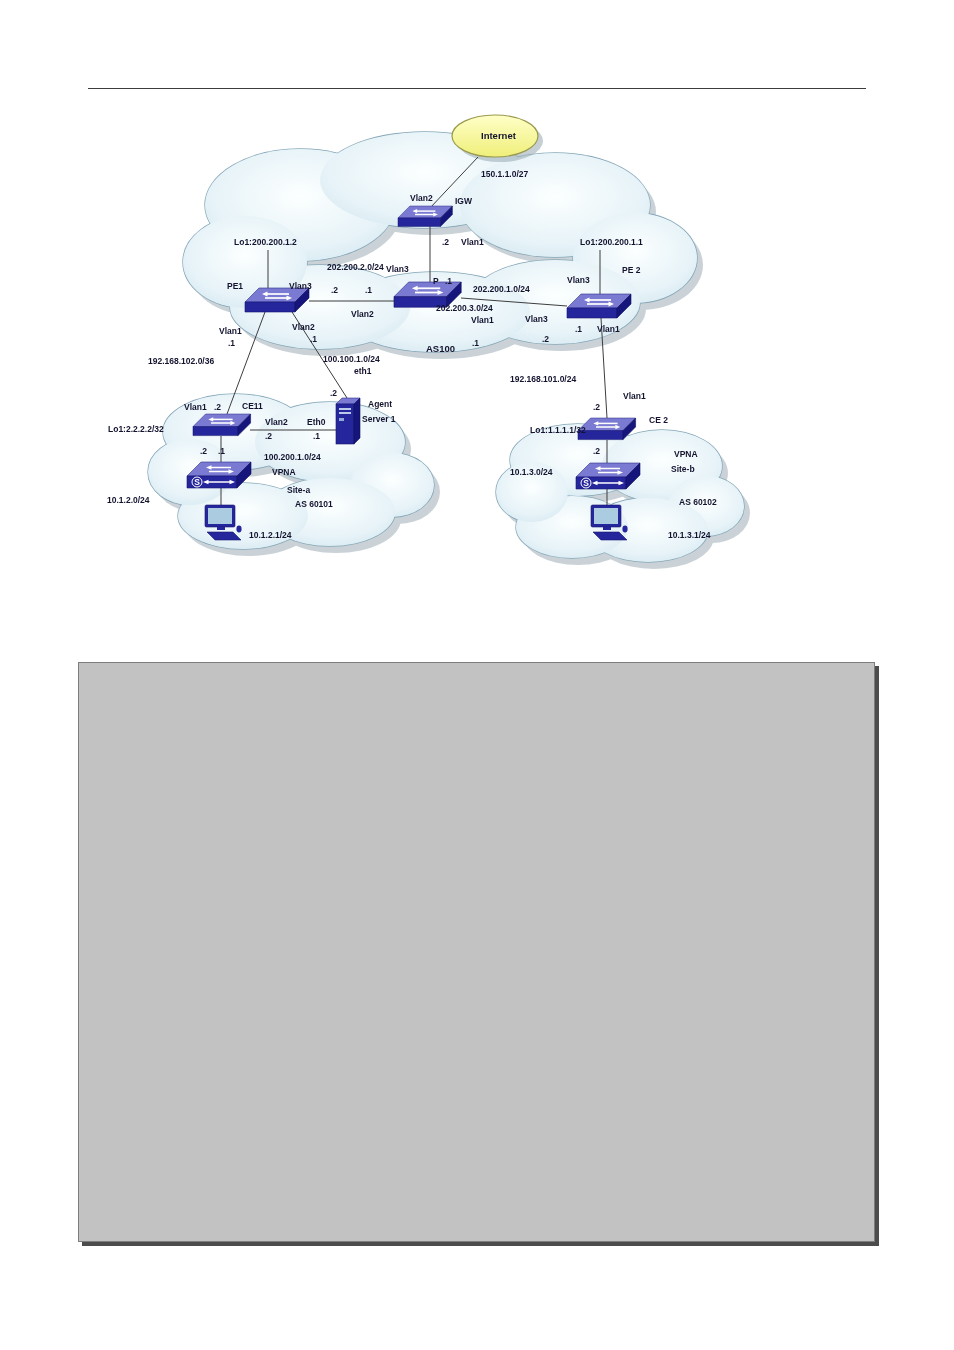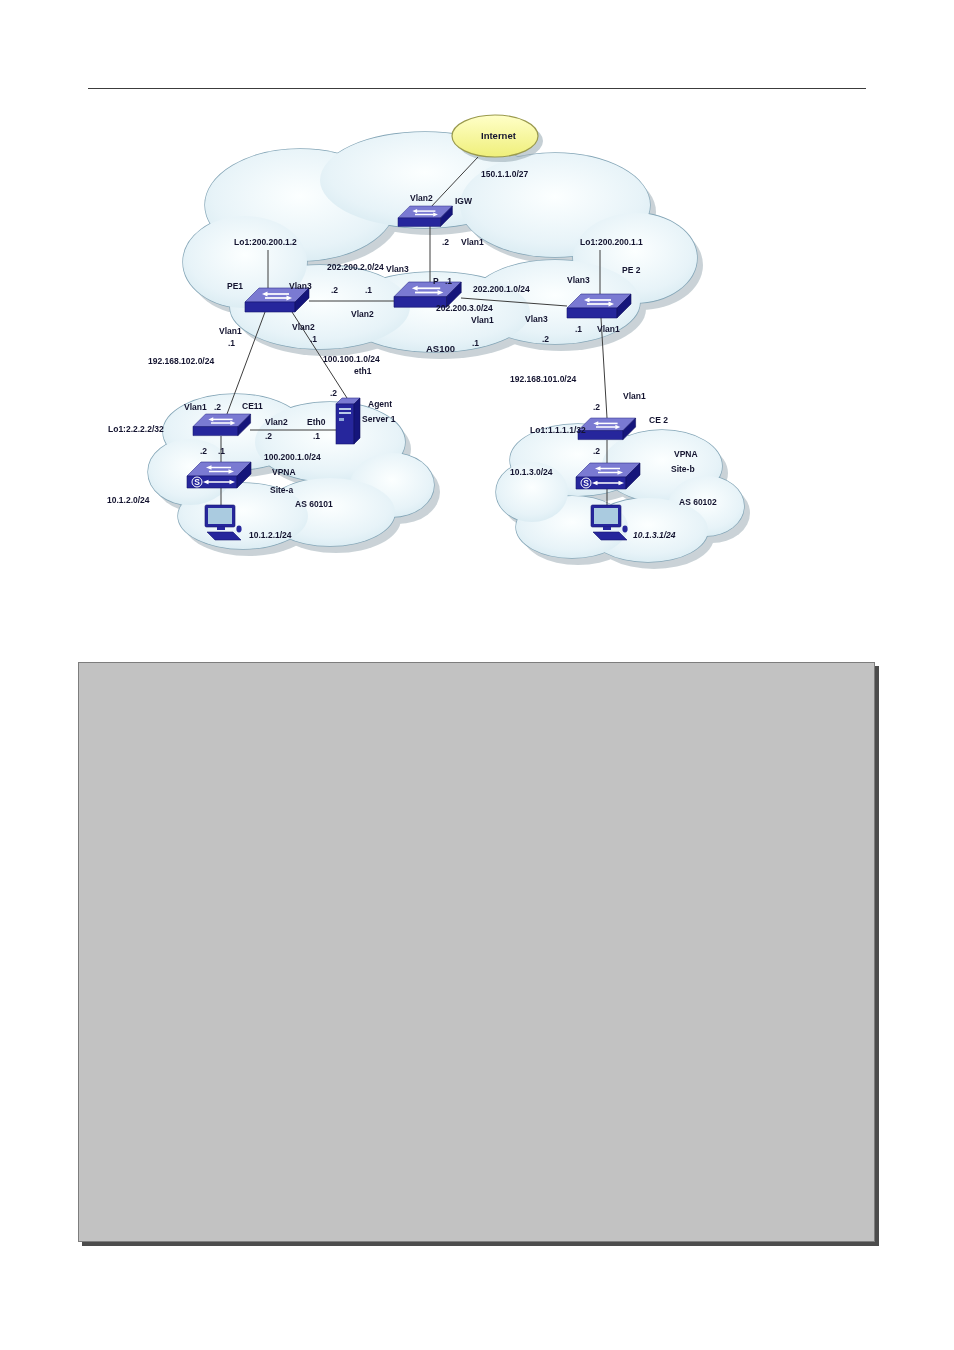--- a/index.html
+++ b/index.html
@@ -235,49 +235,49 @@
   <div class="lbl" style="left:525px;top:315px;">Vlan3</div>
   <div class="lbl" style="left:575px;top:325px;">.1</div>
   <div class="lbl" style="left:597px;top:325px;">Vlan1</div>
   <div class="lbl" style="left:219px;top:327px;">Vlan1</div>
   <div class="lbl" style="left:228px;top:339px;">.1</div>
   <div class="lbl" style="left:292px;top:323px;">Vlan2</div>
   <div class="lbl" style="left:310px;top:335px;">.1</div>
   <div class="lbl big" style="left:420px;top:344px;">AS100</div>
   <div class="lbl" style="left:472px;top:339px;">.1</div>
   <div class="lbl" style="left:542px;top:335px;">.2</div>
-  <div class="lbl" style="left:148px;top:357px;">192.168.102.0/24</div>
+  <div class="lbl" style="left:148px;top:357px;">192.168.102.0/36</div>
   <div class="lbl" style="left:323px;top:355px;">100.100.1.0/24</div>
   <div class="lbl" style="left:354px;top:367px;">eth1</div>
   <div class="lbl" style="left:510px;top:375px;">192.168.101.0/24</div>
   <div class="lbl" style="left:184px;top:403px;">Vlan1</div>
   <div class="lbl" style="left:214px;top:403px;">.2</div>
   <div class="lbl" style="left:242px;top:402px;">CE11</div>
   <div class="lbl" style="left:330px;top:389px;">.2</div>
   <div class="lbl" style="left:368px;top:400px;">Agent</div>
   <div class="lbl" style="left:362px;top:415px;">Server 1</div>
   <div class="lbl" style="left:265px;top:418px;">Vlan2</div>
   <div class="lbl" style="left:307px;top:418px;">Eth0</div>
   <div class="lbl" style="left:108px;top:425px;">Lo1:2.2.2.2/32</div>
   <div class="lbl" style="left:265px;top:432px;">.2</div>
   <div class="lbl" style="left:313px;top:432px;">.1</div>
   <div class="lbl" style="left:264px;top:453px;">100.200.1.0/24</div>
   <div class="lbl" style="left:272px;top:468px;">VPNA</div>
   <div class="lbl" style="left:200px;top:447px;">.2</div>
   <div class="lbl" style="left:218px;top:447px;">.1</div>
   <div class="lbl" style="left:107px;top:496px;">10.1.2.0/24</div>
-  <div class="lbl" style="left:270px;top:486px;">Site-a</div>
+  <div class="lbl" style="left:287px;top:486px;">Site-a</div>
   <div class="lbl" style="left:295px;top:500px;">AS 60101</div>
   <div class="lbl" style="left:249px;top:531px;">10.1.2.1/24</div>
   <div class="lbl" style="left:623px;top:392px;">Vlan1</div>
   <div class="lbl" style="left:593px;top:403px;">.2</div>
   <div class="lbl" style="left:649px;top:416px;">CE 2</div>
   <div class="lbl" style="left:490px;top:426px;margin-left:40px;">Lo1:1.1.1.1/32</div>
   <div class="lbl" style="left:593px;top:447px;">.2</div>
   <div class="lbl" style="left:674px;top:450px;">VPNA</div>
   <div class="lbl" style="left:671px;top:465px;text-align:right;">Site-b</div>
   <div class="lbl" style="left:510px;top:468px;">10.1.3.0/24</div>
   <div class="lbl" style="left:679px;top:498px;">AS 60102</div>
-  <div class="lbl" style="left:633px;top:531px;font-style:italic;">10.1.3.1/24</div>
+  <div class="lbl" style="left:668px;top:531px;">10.1.3.1/24</div>
 
   <div class="gray-box"></div>
 
 </div>
 
 </body></html>

